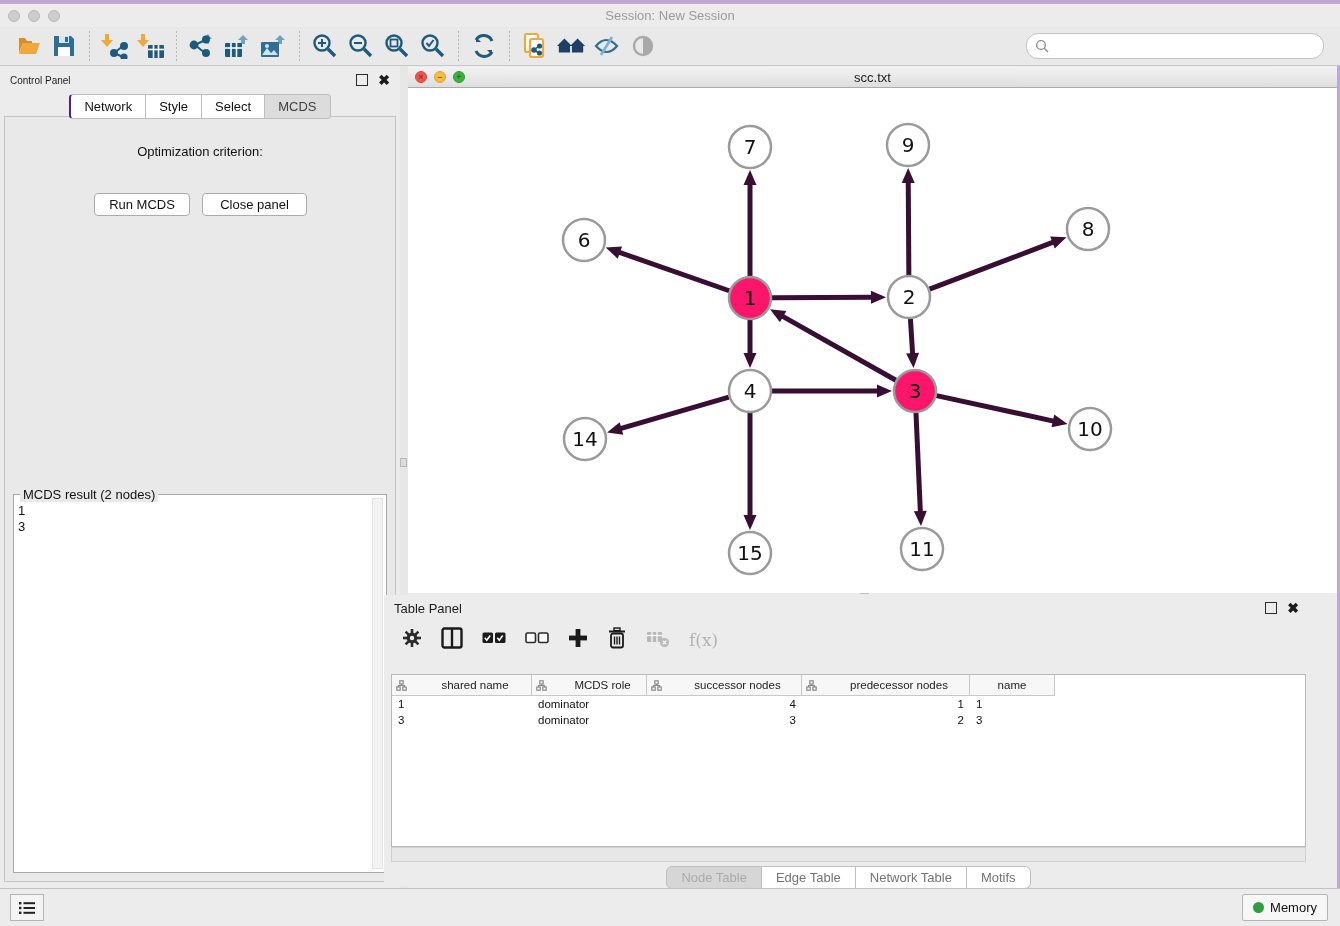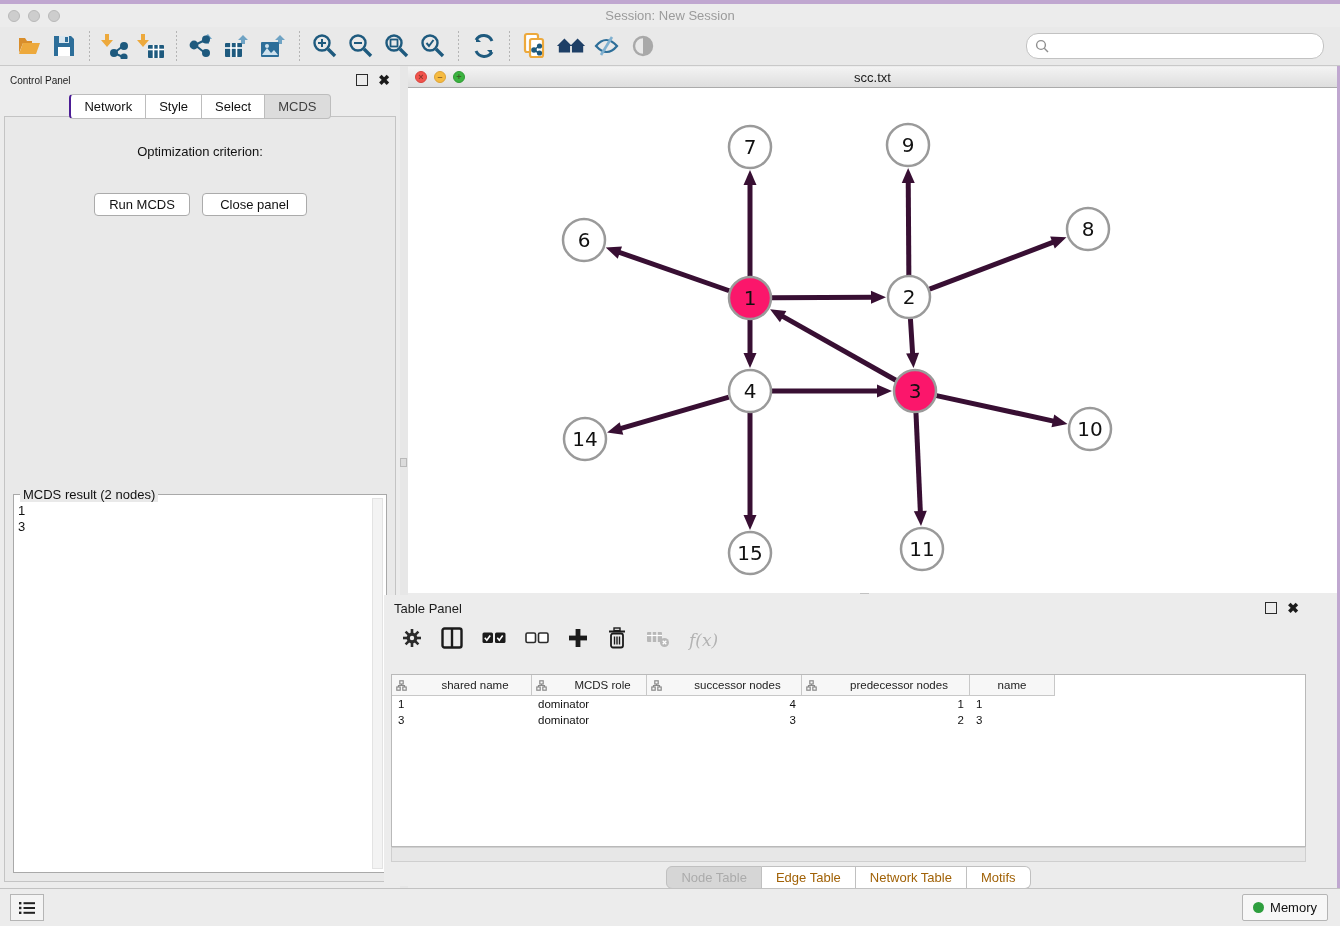--- a/index.html
+++ b/index.html
@@ -76,34 +76,34 @@
            box-sizing:border-box;}
   .mac-red{background:#f1544d;border:1px solid #d8443d;}
   .mac-yellow{background:#f6bb40;border:1px solid #dca338;}
   .mac-green{background:#3bb33f;border:1px solid #2f9a35;}
   #net-title{position:absolute;left:0;right:0;text-align:center;font-size:13px;color:#1b1b1b;}
   
   #table-panel{left:384px;top:595px;width:929px;height:291px;background:#ececec;}
   #tp-header{height:26px;display:flex;align-items:center;}
   #tp-title{font-size:13px;color:#1d1d1d;padding-left:10px;flex:1;}
   #tp-toolbar{height:38px;display:flex;align-items:center;padding-left:18px;gap:19px;}
-  .fx{font-family:"DejaVu Serif",serif;font-style:italic;font-size:17px;color:#b3b3b3;}
+  .fx{font-family:"DejaVu Serif",serif;font-size:17px;color:#b3b3b3;}
   #tp-tablebox{position:absolute;left:7px;right:7px;top:79px;height:171px;background:#fff;
                border:1px solid #b9b9b9;overflow:hidden;}
   #tp-headrow{display:flex;height:20px;border-bottom:1px solid #c8c8c8;background:#f7f7f7;
               font-size:11.5px;color:#222;width:663px;}
   .th{display:flex;align-items:center;border-right:1px solid #c8c8c8;box-sizing:border-box;padding:0 4px;gap:16px;}
   .th .lbl{flex:1;text-align:center;}
   .tr{display:flex;height:16px;font-size:11.5px;color:#111;align-items:center;}
   .td{box-sizing:border-box;padding:0 6px;overflow:hidden;}
   .al{text-align:left;} .ar{text-align:right;}
   #tp-scrollstrip{position:absolute;left:7px;right:7px;top:252px;height:15px;background:#e7e7e7;
                   border:1px solid #cfcfcf;box-sizing:border-box;}
   #tp-tabs{position:absolute;left:0;right:0;top:271px;display:flex;justify-content:center;}
-  .tp-tab{font-size:13px;background:#fff;color:#a16207;border:1px solid #c0c0c0;border-left:none;
+  .tp-tab{font-size:13px;background:#fff;color:#737373;border:1px solid #c0c0c0;border-left:none;
           padding:3px 14px;}
   .tp-tab.sel{background:#d6d6d6;color:#ababab;border-left:1px solid #c0c0c0;border-radius:6px 0 0 6px;}
   .tp-tab:last-child{border-radius:0 6px 6px 0;}
   
   #statusbar{left:0;top:888px;width:1340px;height:38px;background:#ececec;
              border-top:1px solid #c2c2c2;box-sizing:border-box;display:flex;align-items:center;}
   #list-btn{width:32px;height:25px;margin-left:10px;background:#f4f4f4;border:1px solid #b5b5b5;
             display:flex;align-items:center;justify-content:center;}
   #memory-btn{margin-left:auto;margin-right:12px;height:25px;background:#f7f7f7;
               border:1px solid #b5b5b5;border-radius:2px;display:flex;align-items:center;

